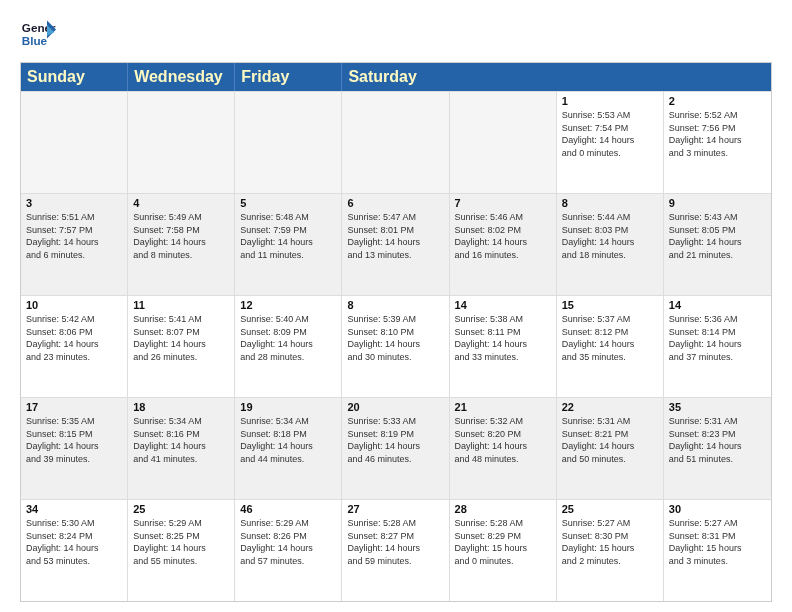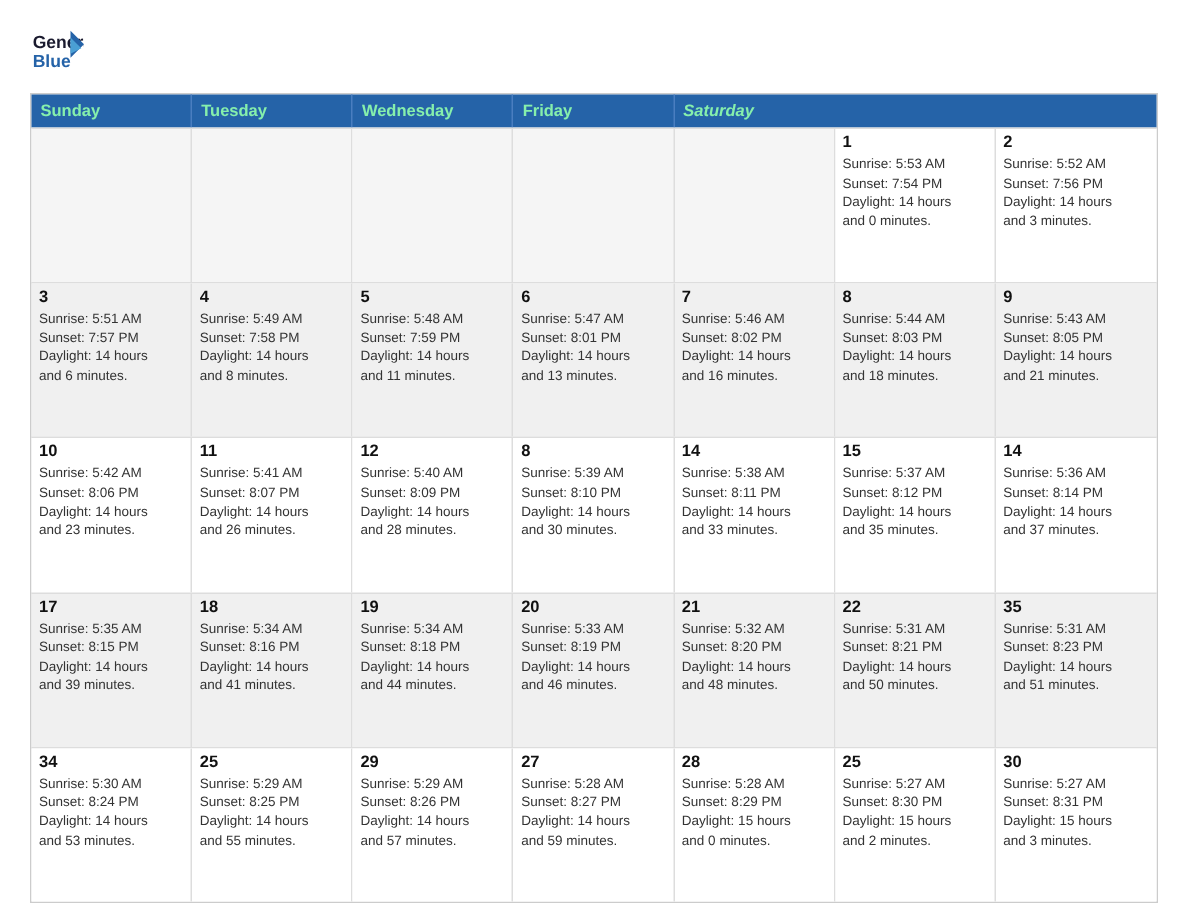--- a/index.html
+++ b/index.html
@@ -51,27 +51,27 @@
       display: flex;
       flex-direction: column;
       border: 1px solid #ccc;
     }
     .cal-header {
       display: grid;
       grid-template-columns: repeat(7, 1fr);
       background: #2563a8;
     }
     .cal-header-cell {
-      color: #86efac;
-      font-size: 11px;
+      color: #fef9c3;
+      font-size: 16px;
       font-weight: bold;
       padding: 5px 6px;
       border-right: 1px solid #4a7ec0;
     }
-    .cal-header-cell:last-child { border-right: none; font-style: italic; }
+    .cal-header-cell:last-child { border-right: none; }
     .cal-body {
       flex: 1;
       display: flex;
       flex-direction: column;
     }
     .cal-row {
       display: grid;
       grid-template-columns: repeat(7, 1fr);
       flex: 1;
       border-top: 1px solid #ddd;
@@ -114,21 +114,20 @@
     </div>
     <div class="title-block">
       <h1></h1>
       <h2></h2>
     </div>
   </div>
 
   <div class="calendar">
     <div class="cal-header">
     <div class="cal-header-cell">Sunday</div>
-        <div class="cal-header-cell">Tuesday</div>
         <div class="cal-header-cell">Wednesday</div>
         <div class="cal-header-cell">Friday</div>
         <div class="cal-header-cell">Saturday</div>
       </div>
     <div class="cal-body">
     <div class="cal-row">
           <div class="cal-cell empty"></div>
           <div class="cal-cell empty"></div>
           <div class="cal-cell empty"></div>
           <div class="cal-cell empty"></div>
@@ -235,21 +234,21 @@
         <div class="cal-row">
           <div class="cal-cell">
             <div class="day-num">34</div>
             <div class="day-info">Sunrise: 5:30 AM<br>Sunset: 8:24 PM<br>Daylight: 14 hours<br>and 53 minutes.</div>
           </div>
           <div class="cal-cell">
             <div class="day-num">25</div>
             <div class="day-info">Sunrise: 5:29 AM<br>Sunset: 8:25 PM<br>Daylight: 14 hours<br>and 55 minutes.</div>
           </div>
           <div class="cal-cell">
-            <div class="day-num">29</div>
+            <div class="day-num">46</div>
             <div class="day-info">Sunrise: 5:29 AM<br>Sunset: 8:26 PM<br>Daylight: 14 hours<br>and 57 minutes.</div>
           </div>
           <div class="cal-cell">
             <div class="day-num">27</div>
             <div class="day-info">Sunrise: 5:28 AM<br>Sunset: 8:27 PM<br>Daylight: 14 hours<br>and 59 minutes.</div>
           </div>
           <div class="cal-cell">
             <div class="day-num">28</div>
             <div class="day-info">Sunrise: 5:28 AM<br>Sunset: 8:29 PM<br>Daylight: 15 hours<br>and 0 minutes.</div>
           </div>

